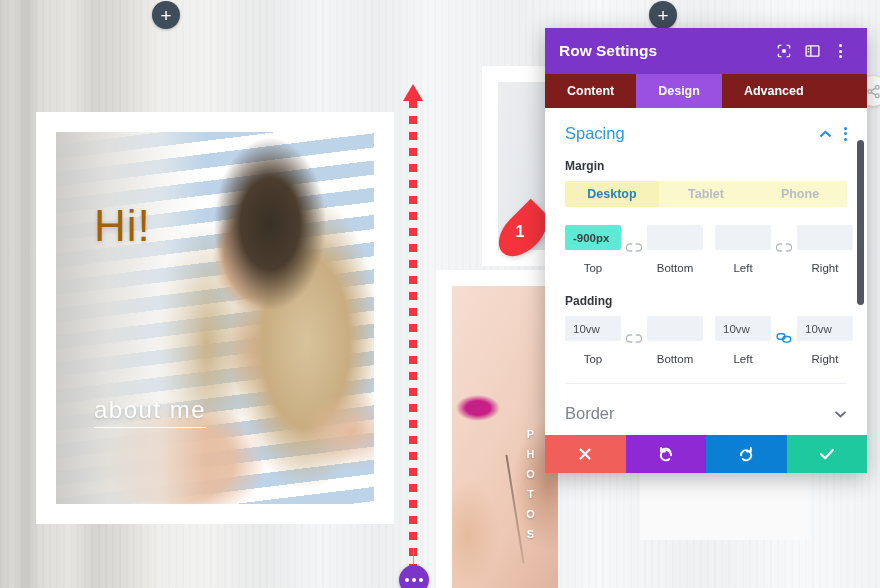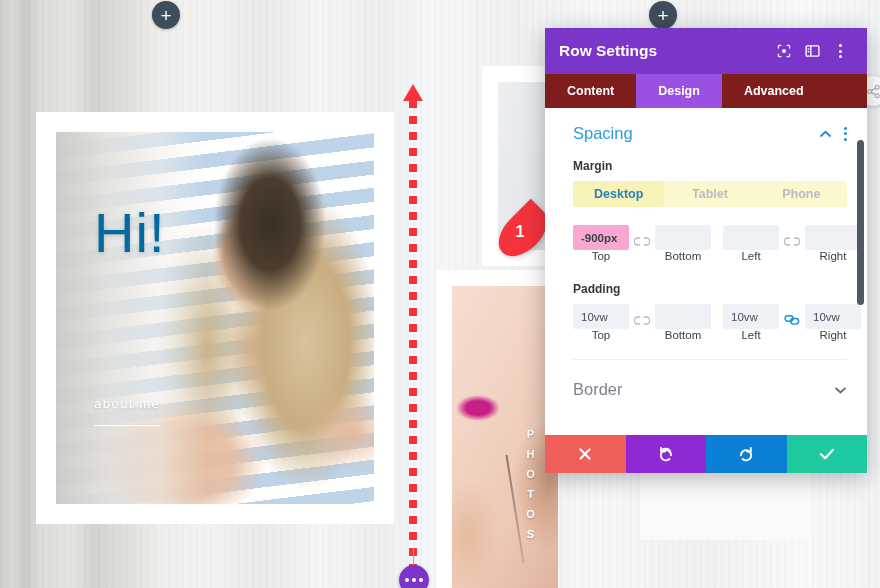--- a/index.html
+++ b/index.html
@@ -68,28 +68,28 @@
   }
   .hero-img:after {
     content:""; position:absolute; left:0; top:0; width:150px; bottom:0;
     background: linear-gradient(90deg,
       rgba(203,202,198,.96) 0%, rgba(226,225,221,.9) 35%,
       rgba(240,239,236,.6) 70%, rgba(240,239,236,0) 100%);
   }
 
   .hero-text { position:absolute; left:94px; top:198px; z-index:6; }
   .hero-line {
-    color:#0369a1; font-weight:300; font-size:56px; line-height:1.26;
+    color:#a16207; font-weight:300; font-size:44px; line-height:1.26;
     letter-spacing:1px; text-shadow:0 1px 4px rgba(0,0,0,.18);
     font-family:"Liberation Sans", sans-serif;
   }
   #hero-about {
     position:absolute; left:94px; top:396px; z-index:6;
-    color:#fff; font-size:13px; letter-spacing:1.5px;
-    border-bottom:1px solid #fff; padding-bottom:14px; cursor:pointer;
+    color:#fff; font-size:24px; letter-spacing:1.5px;
+    border-bottom:1px solid #fff; padding-bottom:3px; cursor:pointer;
     text-shadow:0 1px 3px rgba(0,0,0,.18);
   }
 
   
   #midtop-frame { left: 482px; top: 66px; width: 150px; height: 200px; }
   #midtop-photo { left: 498px; top: 82px; width: 134px; height: 168px; }
   .midtop-img {
     position:absolute; inset:0;
     background:
       radial-gradient(ellipse 60px 110px at 108px 110px, #d9c4a0 0%, #c6ab82 45%, rgba(198,171,130,0) 80%),
@@ -206,21 +206,21 @@
   .tab {
     display:flex; align-items:center; justify-content:center;
     padding:0 22px; color:#fff; font-size:12.5px; font-weight:bold;
     cursor:pointer; height:100%;
   }
   .tab.active { background:#9a50e0; }
 
   #panel-body {
     flex:1; position:relative; overflow:hidden; background:#fff;
   }
-  #panel-scroll { padding:16px 20px 0 28px; }
+  #panel-scroll { padding:16px 20px 0 20px; }
 
   .section-head {
     display:flex; align-items:center; margin-bottom:16px;
   }
   .section-title { color:#2d99dd; font-size:16.5px; flex:1; font-weight:400; }
   .chev { color:#1a8fe0; font-size:13px; margin-right:12px; cursor:pointer; line-height:1; }
   .dots-blue { color:#1a8fe0; cursor:pointer; }
 
   .field-label {
     font-size:12px; font-weight:bold; color:#33373d; margin-bottom:8px;
@@ -240,23 +240,23 @@
   
   .quad { display:flex; align-items:flex-start; margin-bottom:6px; }
   .quad-pair { display:flex; align-items:center; flex:1; }
   .quad-cell { width:56px; }
   .quad-input {
     height:25px; background:#eef1f5; border:none; border-radius:2px;
     font-size:11.5px; color:#4a4f57; display:flex; align-items:center;
     padding-left:8px; font-family:"Liberation Sans", sans-serif;
     cursor:text;
   }
-  .quad-input.highlight { background:#f9a8d4; color:#3c4148; font-weight:bold; }
+  .quad-input.highlight { background:#5eead4; color:#3c4148; font-weight:bold; }
   .quad-cap {
-    text-align:center; font-size:11.5px; color:#3c4148; margin-top:0;
+    text-align:center; font-size:11.5px; color:#3c4148; margin-top:12px;
   }
   .link-icon {
     width:26px; text-align:center; color:#b5bac2; font-size:11px;
     cursor:pointer; line-height:25px; letter-spacing:-1px;
   }
   .link-icon.linked { color:#1a8fe0; }
   .quad-sep { width:1px; align-self:stretch; background:#d6dae0; margin:0 6px; height:25px; }
 
   .divider { height:1px; background:#eceff3; margin:18px 0 0 0; }
 

